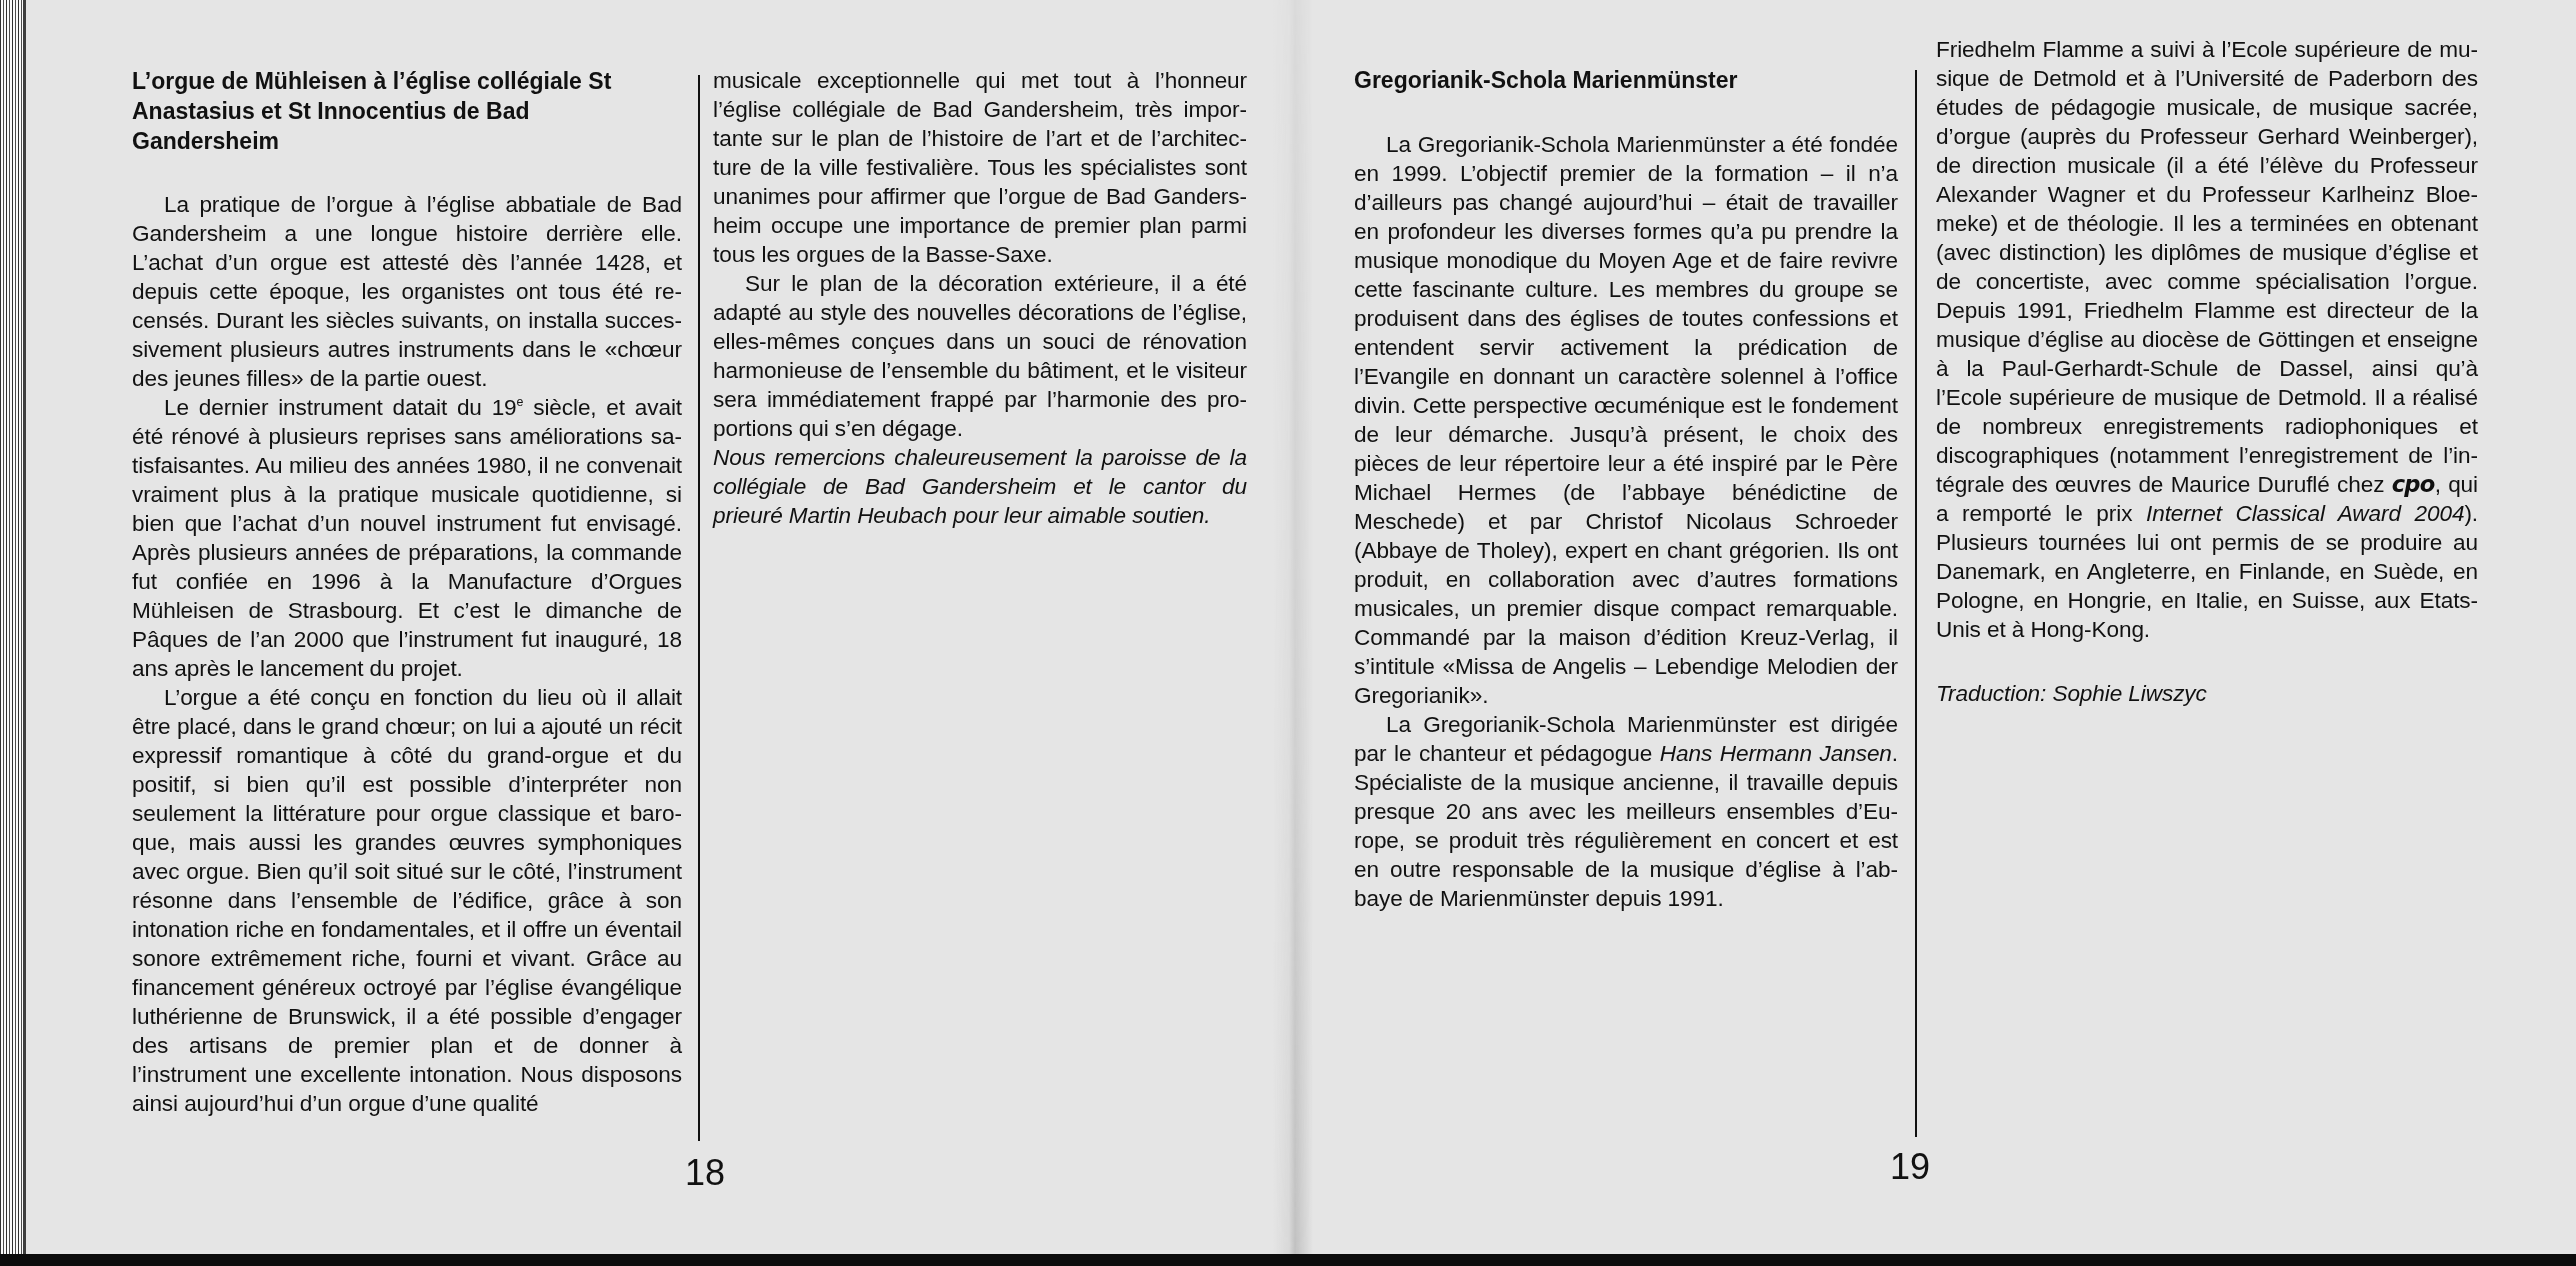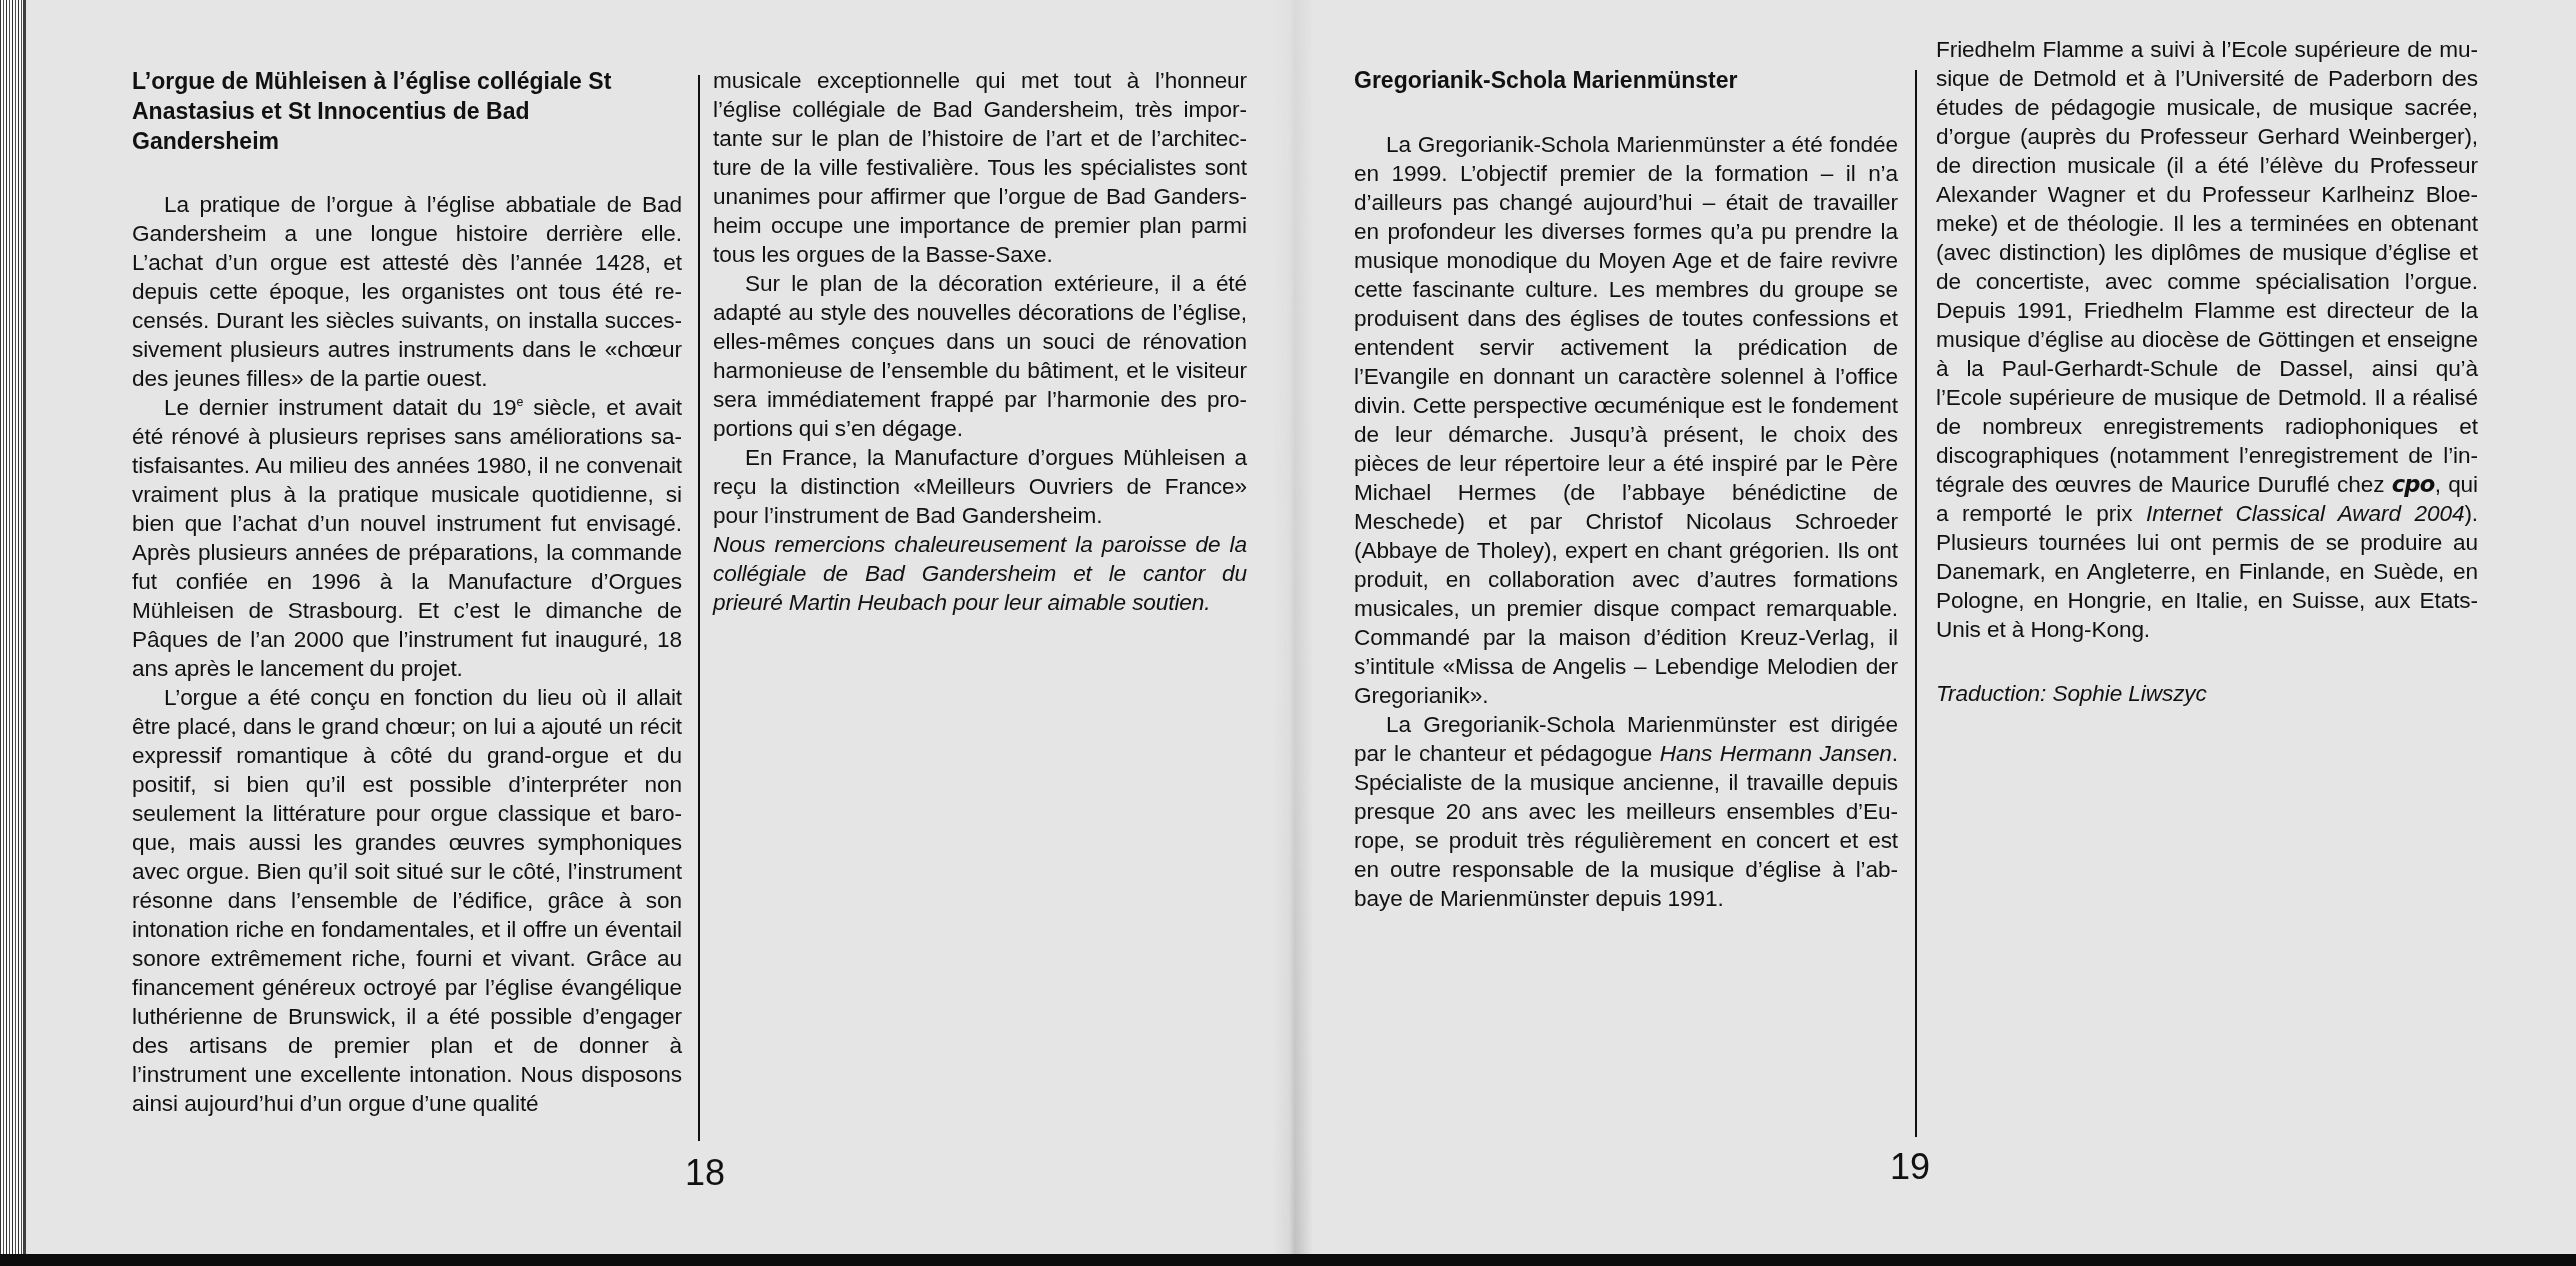--- a/index.html
+++ b/index.html
@@ -83,21 +83,20 @@
       <p class="indent"><span>Le dernier instrument datait du 19</span><sup>e</sup><span> siècle, et avait été rénové à plusieurs reprises sans améliorations sa­tisfaisantes. Au milieu des années 1980, il ne conve­nait vraiment plus à la pratique musicale quotidienne, si bien que l’achat d’un nouvel instrument fut envi­sagé. Après plusieurs années de préparations, la commande fut confiée en 1996 à la Manufacture d’Orgues Mühleisen de Strasbourg. Et c’est le diman­che de Pâques de l’an 2000 que l’instrument fut inau­guré, 18 ans après le lancement du projet.</span></p>
       <p class="indent">L’orgue a été conçu en fonction du lieu où il allait être placé, dans le grand chœur; on lui a ajouté un récit expressif romantique à côté du grand-orgue et du positif, si bien qu’il est possible d’interpréter non seulement la littérature pour orgue classique et baro­que, mais aussi les grandes œuvres symphoniques avec orgue. Bien qu’il soit situé sur le côté, l’instru­ment résonne dans l’ensemble de l’édifice, grâce à son intonation riche en fondamentales, et il offre un éventail sonore extrêmement riche, fourni et vivant. Grâce au financement généreux octroyé par l’église évangélique luthérienne de Brunswick, il a été possi­ble d’engager des artisans de premier plan et de donner à l’instrument une excellente intonation. Nous disposons ainsi aujourd’hui d’un orgue d’une qualité</p>
     </div>
   </div>
 
   <div class="rule rule-left"></div>
 
   <div class="column col-2">
     <p>musicale exceptionnelle qui met tout à l’honneur l’église collégiale de Bad Gandersheim, très impor­tante sur le plan de l’histoire de l’art et de l’architec­ture de la ville festivalière. Tous les spécialistes sont unanimes pour affirmer que l’orgue de Bad Ganders­heim occupe une importance de premier plan parmi tous les orgues de la Basse-Saxe.</p>
     <p class="indent">Sur le plan de la décoration extérieure, il a été adapté au style des nouvelles décorations de l’église, elles-mêmes conçues dans un souci de rénovation harmonieuse de l’ensemble du bâtiment, et le visiteur sera immédiatement frappé par l’harmonie des pro­portions qui s’en dégage.</p>
-    <p class="indent">En France, la Manufacture d’orgues Mühleisen a reçu la distinction «Meilleurs Ouvriers de France» pour l’instrument de Bad Gandersheim.</p>
     <p class="italic">Nous remercions chaleureusement la paroisse de la collégiale de Bad Gandersheim et le cantor du prieuré Martin Heubach pour leur aimable soutien.</p>
   </div>
 
   <div class="page-number page-18">18</div>
 
   <div class="column col-3">
     <h2 class="heading">Gregorianik-Schola Marienmünster</h2>
     <div class="body">
       <p class="indent">La Gregorianik-Schola Marienmünster a été fon­dée en 1999. L’objectif premier de la formation – il n’a d’ailleurs pas changé aujourd’hui – était de tra­vailler en profondeur les diverses formes qu’a pu prendre la musique monodique du Moyen Age et de faire revivre cette fascinante culture. Les membres du groupe se produisent dans des églises de toutes con­fessions et entendent servir activement la prédication de l’Evangile en donnant un caractère solennel à l’office divin. Cette perspective œcuménique est le fondement de leur démarche. Jusqu’à présent, le choix des pièces de leur répertoire leur a été inspiré par le Père Michael Hermes (de l’abbaye bénédictine de Meschede) et par Christof Nicolaus Schroeder (Abbaye de Tholey), expert en chant grégorien. Ils ont produit, en collaboration avec d’autres formations musicales, un premier disque compact remarquable. Commandé par la maison d’édition Kreuz-Verlag, il s’intitule «Missa de Angelis – Lebendige Melodien der Gregorianik».</p>
       <p class="indent"><span>La Gregorianik-Schola Marienmünster est dirigée par le chanteur et pédagogue </span><span class="italic">Hans Hermann Jansen</span><span>. Spécialiste de la musique ancienne, il travaille depuis presque 20 ans avec les meilleurs ensembles d’Eu­rope, se produit très régulièrement en concert et est en outre responsable de la musique d’église à l’ab­baye de Marienmünster depuis 1991.</span></p>

